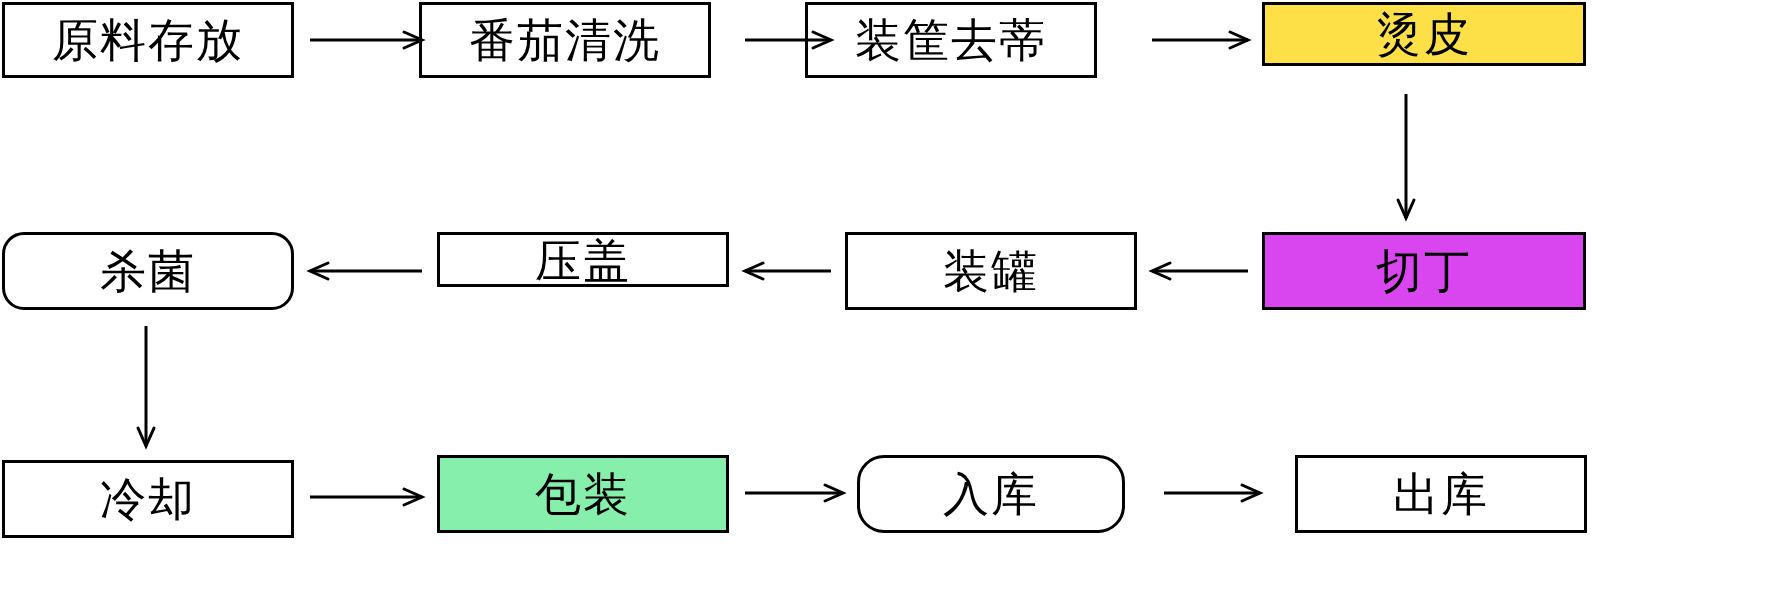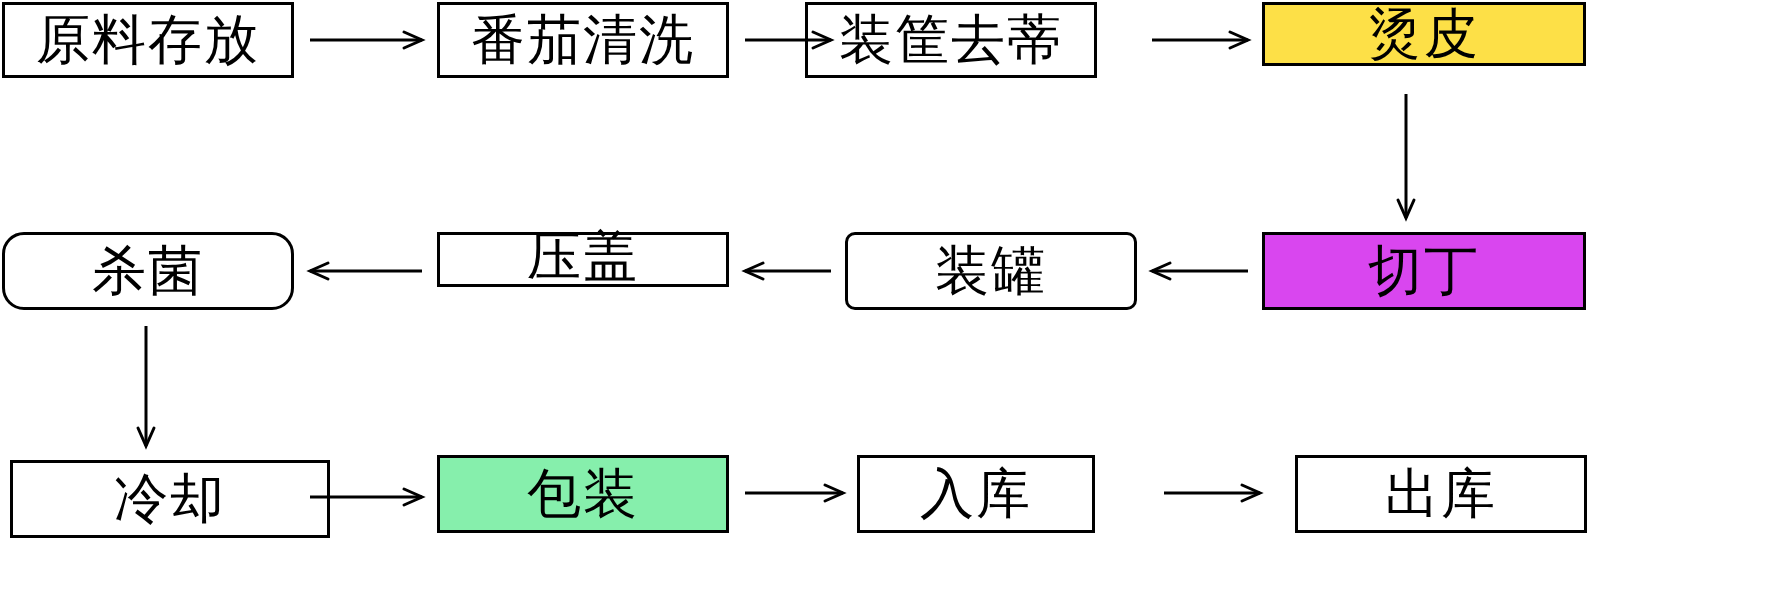--- a/index.html
+++ b/index.html
@@ -20,21 +20,21 @@
   .node {
     position: absolute;
     box-sizing: border-box;
     border: 3px solid #000000;
     background: #ffffff;
     display: flex;
     align-items: center;
     justify-content: center;
   }
   .node-label {
-    font-size: 54px;
+    font-size: 46px;
     line-height: 1;
     color: #000000;
     letter-spacing: 2px;
     white-space: nowrap;
     font-family: "DejaVu Serif", "Liberation Serif", serif;
   }
   .edge {
     position: absolute;
   }
   .edge svg {
@@ -47,48 +47,48 @@
   }
 </style>
 </head>
 <body>
 
 <div id="canvas">
   <div id="nodes-layer">
       <div class="node" style="left: 2px; top: 2px; width: 292px; height: 76px; border-color: rgb(0, 0, 0); background: rgb(255, 255, 255);">
         <span class="node-label">原料存放</span>
       </div>
-      <div class="node" style="left: 437px; top: 2px; width: 292px; height: 76px; border-color: rgb(0, 0, 0); background: rgb(255, 255, 255);">
+      <div class="node" style="left: 419px; top: 2px; width: 292px; height: 76px; border-color: rgb(0, 0, 0); background: rgb(255, 255, 255);">
         <span class="node-label">番茄清洗</span>
       </div>
       <div class="node" style="left: 805px; top: 2px; width: 292px; height: 76px; border-color: rgb(0, 0, 0); background: rgb(255, 255, 255);">
         <span class="node-label">装筐去蒂</span>
       </div>
       <div class="node" style="left: 1262px; top: 2px; width: 324px; height: 64px; border-color: rgb(0, 0, 0); background: #fde047;">
         <span class="node-label">烫皮</span>
       </div>
       <div class="node" style="left: 1262px; top: 232px; width: 324px; height: 78px; border-color: rgb(0, 0, 0); background: #d946ef;">
         <span class="node-label">切丁</span>
       </div>
-      <div class="node" style="left: 845px; top: 232px; width: 292px; height: 78px; border-color: rgb(0, 0, 0); background: rgb(255, 255, 255); border-radius: 10px;">
+      <div class="node" style="left: 845px; top: 232px; width: 292px; height: 78px; border-color: rgb(0, 0, 0); background: rgb(255, 255, 255);">
         <span class="node-label">装罐</span>
       </div>
       <div class="node" style="left: 437px; top: 232px; width: 292px; height: 55px; border-color: rgb(0, 0, 0); background: rgb(255, 255, 255); align-items: flex-end;">
         <span class="node-label">压盖</span>
       </div>
       <div class="node" style="left: 2px; top: 232px; width: 292px; height: 78px; border-color: rgb(0, 0, 0); background: rgb(255, 255, 255); border-radius: 22px;">
         <span class="node-label">杀菌</span>
       </div>
-      <div class="node" style="left: 10px; top: 460px; width: 320px; height: 78px; border-color: rgb(0, 0, 0); background: rgb(255, 255, 255);">
+      <div class="node" style="left: 2px; top: 460px; width: 292px; height: 78px; border-color: rgb(0, 0, 0); background: rgb(255, 255, 255);">
         <span class="node-label">冷却</span>
       </div>
       <div class="node" style="left: 437px; top: 455px; width: 292px; height: 78px; border-color: rgb(0, 0, 0); background: #86efac;">
         <span class="node-label">包装</span>
       </div>
-      <div class="node" style="left: 857px; top: 455px; width: 238px; height: 78px; border-color: rgb(0, 0, 0); background: rgb(255, 255, 255);">
+      <div class="node" style="left: 857px; top: 455px; width: 268px; height: 78px; border-color: rgb(0, 0, 0); background: rgb(255, 255, 255); border-radius: 27px;">
         <span class="node-label">入库</span>
       </div>
       <div class="node" style="left: 1274px; top: 455px; width: 292px; height: 78px; border-color: rgb(0, 0, 0); background: rgb(255, 255, 255); margin-left: 21px;">
         <span class="node-label">出库</span>
       </div>
     </div>
   <div id="edges-layer">
       <div class="edge" style="left: 310px; top: 27px; width: 112px; height: 26px;">
         <svg width="112" height="26" viewBox="0 0 112 26">
           <line stroke="#000000" stroke-width="3" x1="0" y1="13" x2="112" y2="13"></line>

